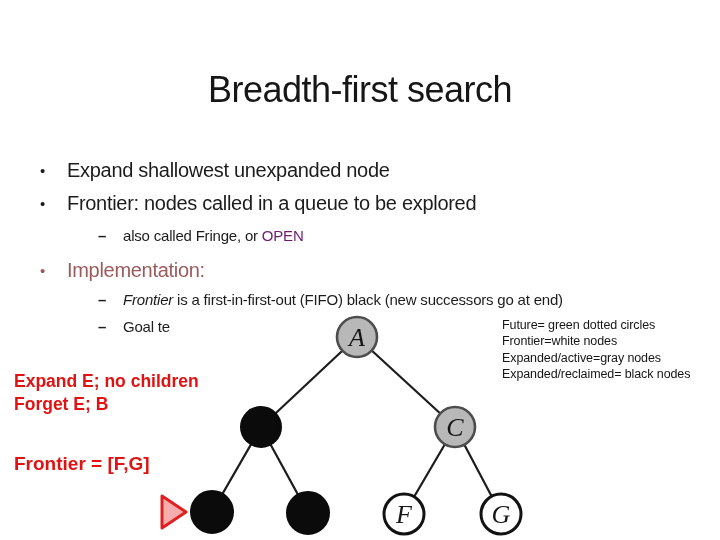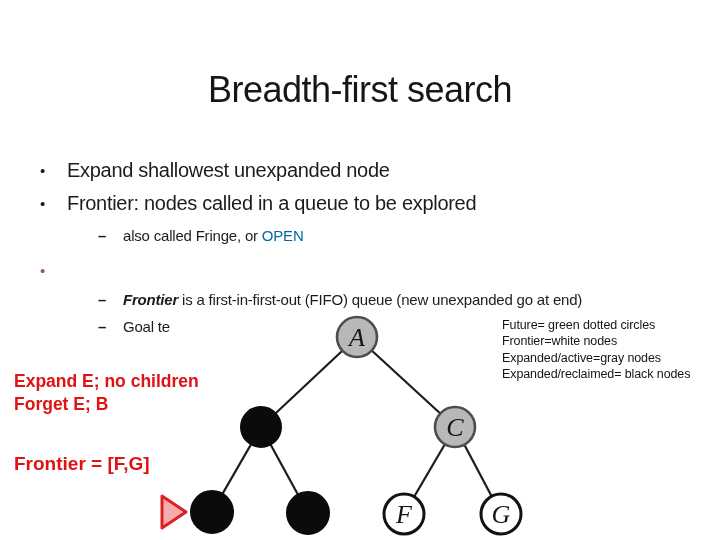--- a/index.html
+++ b/index.html
@@ -17,22 +17,22 @@
   .lvl1 .marker { width:27px; font-size:15px; line-height:24px; }
   .lvl2 { left:98px; font-size:15px; letter-spacing:-0.2px; }
   .lvl2 .marker { width:25px; font-weight:700; }
   .b1 { top:130px; }
   .b2 { top:163px; }
   .sub1 { top:198px; }
   .b3 { top:230px; color:#9d5a5b; }
   .b3 .marker { color:#9d5a5b; }
   .sub2 { top:262px; }
   .sub3 { top:289px; }
-  .hl-open { color:#0369a1; }
-  .ital { font-style:italic;font-weight:bold; }
+  .hl-open { color:#701a75; }
+  .ital { font-style:italic; }
   .legend {
     position:absolute; left:502px; top:288px; font-size:12.5px; line-height:16.4px;
     letter-spacing:-0.1px; color:#151515; white-space:nowrap;
   }
   .annot {
     position:absolute; left:14px; color:#e01212; font-weight:600; white-space:nowrap;
   }
   .annot-block { top:341px; font-size:17.5px; line-height:23px; }
   .annot-frontier { top:424px; font-size:19px; }
   .tree-wrap { position:absolute; left:160px; top:255px; width:400px; height:280px; }
@@ -54,25 +54,26 @@
     <span>Frontier: nodes called in a queue to be explored</span>
   </div>
 
   <div class="line lvl2 sub1">
     <span class="marker">–</span>
     <span><span>also called Fringe, or </span><span class="hl-open">OPEN</span></span>
   </div>
 
   <div class="line lvl1 b3">
     <span class="marker">•</span>
+    <span>Implementation:</span>
   </div>
 
   <div class="line lvl2 sub2">
     <span class="marker">–</span>
-    <span><span class="ital">Frontier</span><span> is a first-in-first-out (FIFO) queue (new unexpanded go at end)</span></span>
+    <span><span class="ital">Frontier</span><span> is a first-in-first-out (FIFO) black (new successors go at end)</span></span>
   </div>
 
   <div class="line lvl2 sub3">
     <span class="marker">–</span>
     <span>Goal te</span>
   </div>
 
   <div class="legend">
     <div>Future= green dotted circles</div>
     <div>Frontier=white nodes</div>

